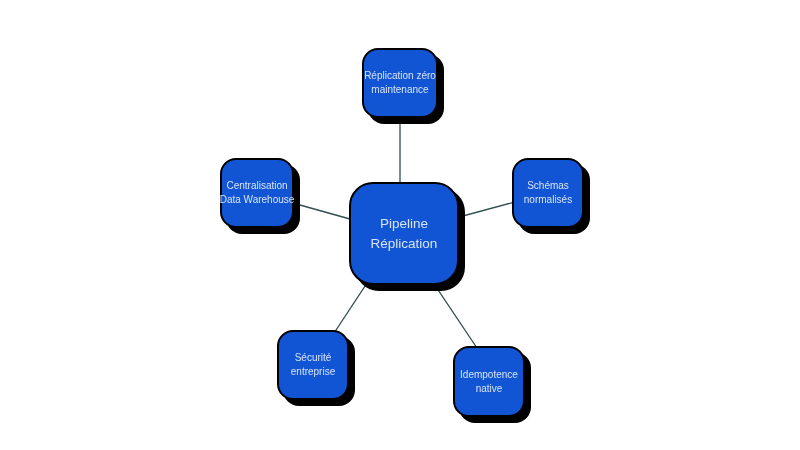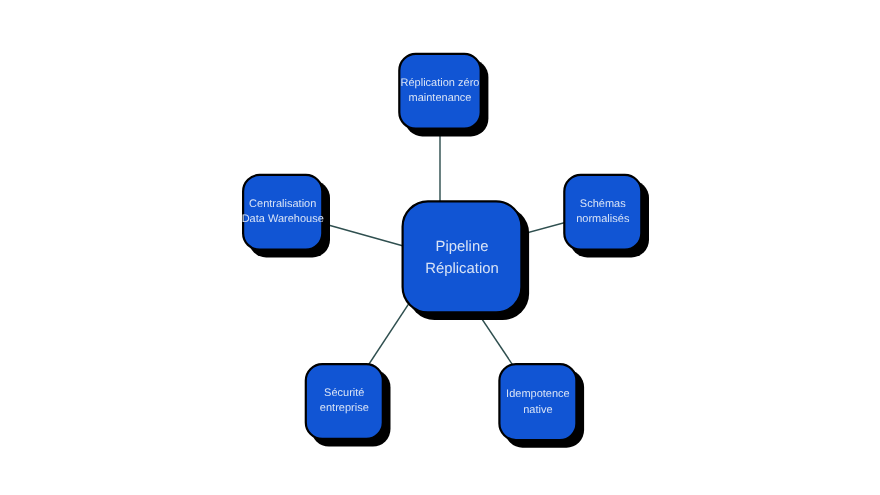--- a/index.html
+++ b/index.html
@@ -50,21 +50,21 @@
 <div class="stage">
 
   <svg id="edges" width="800" height="450">
       <line x1="400" y1="83" x2="400" y2="233" stroke="#2F4F4F" stroke-width="1.3"></line>
       <line x1="257" y1="193" x2="400" y2="233" stroke="#2F4F4F" stroke-width="1.3"></line>
       <line x1="548" y1="193" x2="400" y2="233" stroke="#2F4F4F" stroke-width="1.3"></line>
       <line x1="313" y1="365" x2="400" y2="233" stroke="#2F4F4F" stroke-width="1.3"></line>
       <line x1="489" y1="366" x2="400" y2="233" stroke="#2F4F4F" stroke-width="1.3"></line>
     </svg>
 
-  <div class="node center" style="left: 365px; top: 182px; width: 110px; height: 103px;">
+  <div class="node center" style="left: 349px; top: 182px; width: 110px; height: 103px;">
     <div class="label-line">Pipeline</div>
     <div class="label-line">Réplication</div>
   </div>
 
   <div class="node satellite" style="left: 362px; top: 48px; width: 76px; height: 70px;">
     <div class="label-line">Réplication zéro</div>
     <div class="label-line">maintenance</div>
   </div>
 
   <div class="node satellite" style="left: 220px; top: 158px; width: 74px; height: 70px;">
@@ -75,18 +75,18 @@
   <div class="node satellite" style="left: 512px; top: 158px; width: 72px; height: 70px;">
     <div class="label-line">Schémas</div>
     <div class="label-line">normalisés</div>
   </div>
 
   <div class="node satellite" style="left: 277px; top: 330px; width: 72px; height: 70px;">
     <div class="label-line">Sécurité</div>
     <div class="label-line">entreprise</div>
   </div>
 
-  <div class="node satellite" style="left: 453px; top: 330px; width: 72px; height: 71px;">
+  <div class="node satellite" style="left: 453px; top: 346px; width: 72px; height: 71px;">
     <div class="label-line">Idempotence</div>
     <div class="label-line">native</div>
   </div>
 
 </div>
 
 </body></html>

